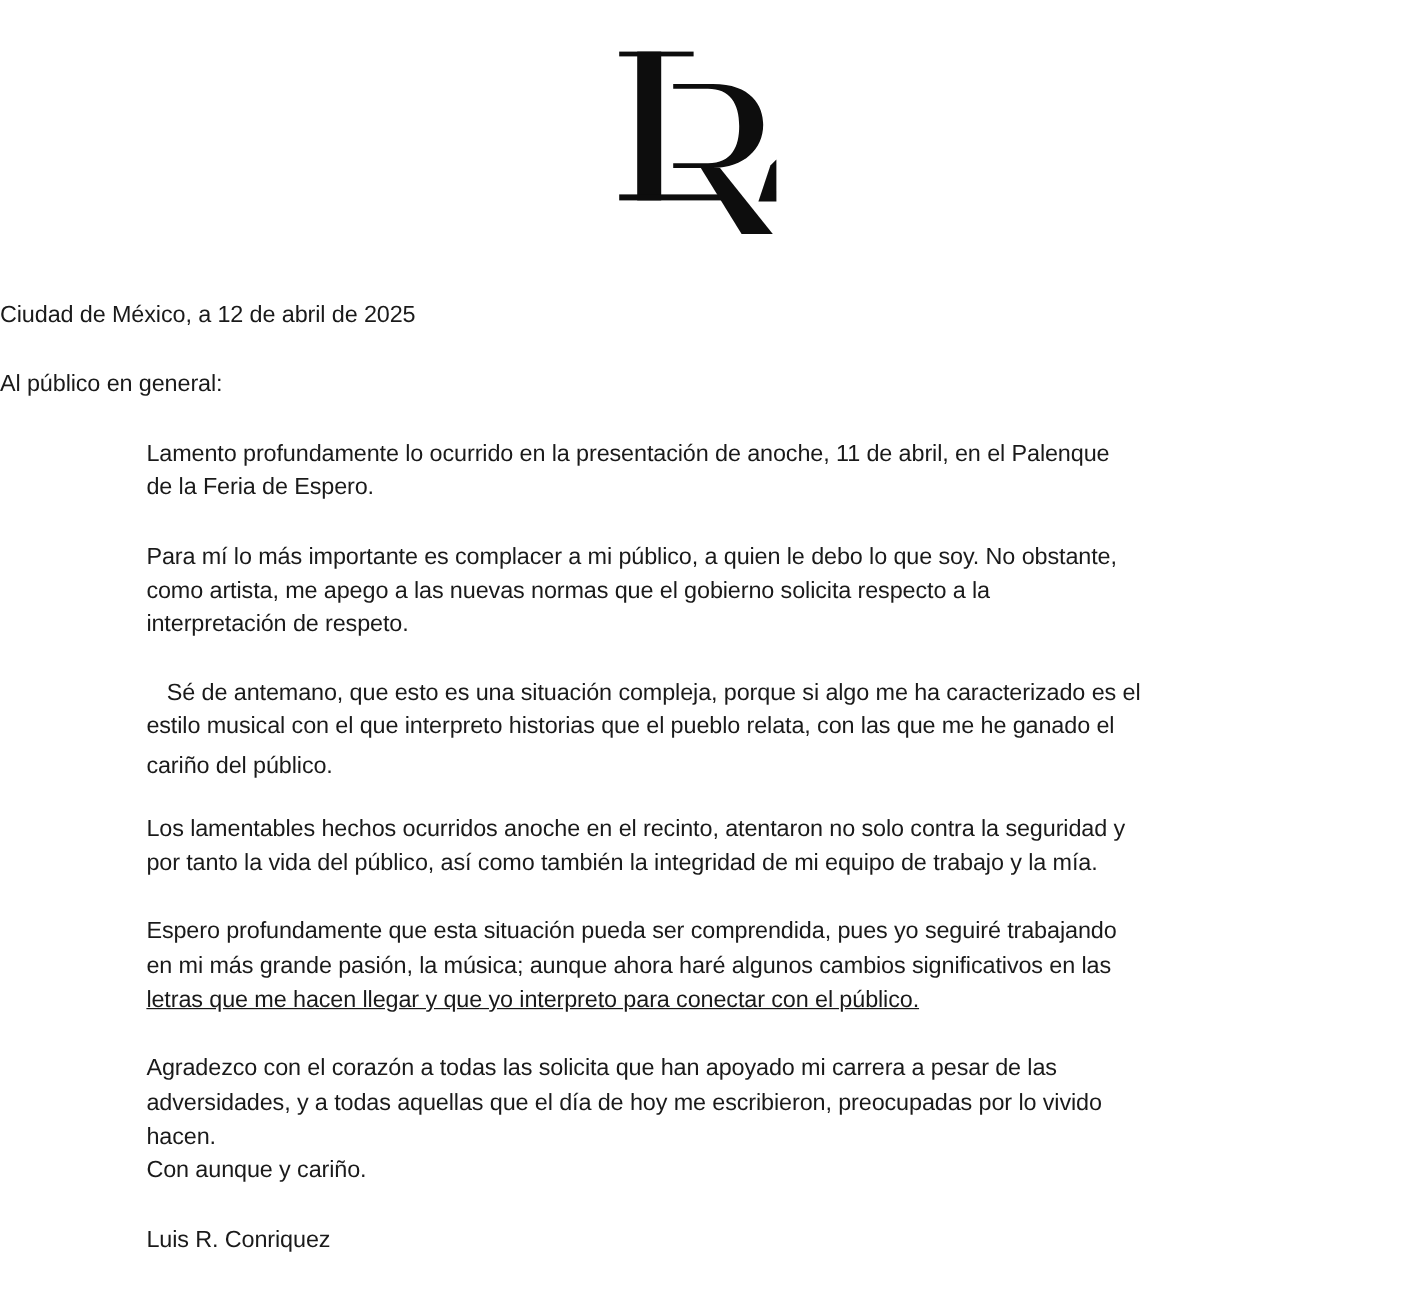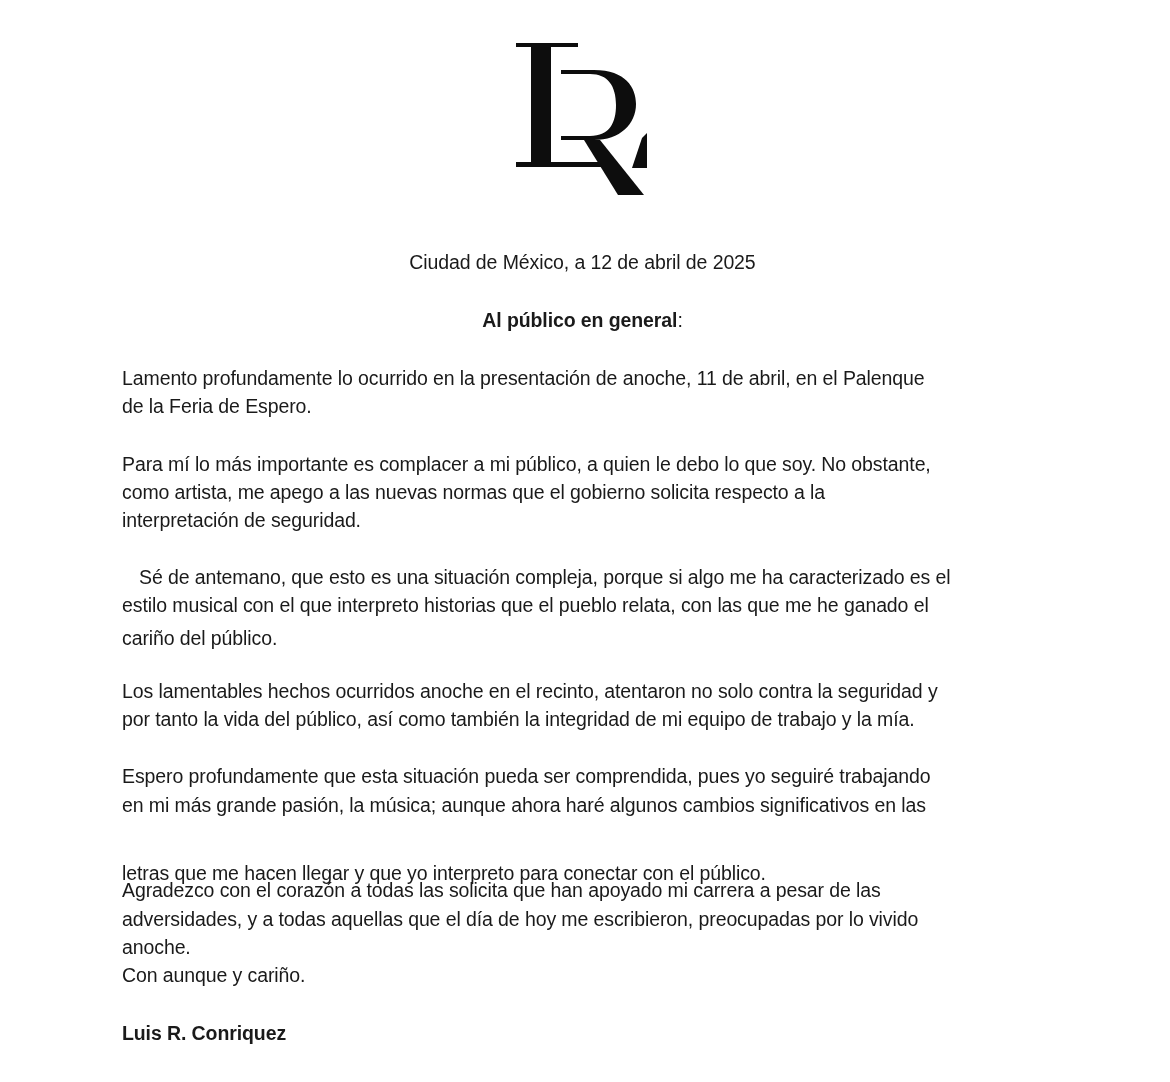--- a/index.html
+++ b/index.html
@@ -1,22 +1,22 @@
 <!DOCTYPE html>
 <html><head>
 <meta charset="utf-8">
 <style>
   html, body { margin: 0; padding: 0; background: #ffffff; }
   body { width: 1170px; height: 1082px; position: relative; overflow: hidden;
          font-family: "Liberation Sans", sans-serif; color: #1a1a1a; }
   .logo { position: absolute; left: 514px; top: 40px; width: 136px; height: 160px; }
   .line { position: absolute; left: 122px; font-size: 19.5px; line-height: 28px; white-space: nowrap;
           letter-spacing: -0.1px; }
-  .center { left: 0; width: 1165px; text-align: center; }
-  .bold { font-weight: bold; }
+  .center { left: 0; width: 1165px; text-align: left; }
+  .bold { font-weight: normal; }
 </style>
 </head>
 <body>
 
 <svg class="logo" viewBox="0 0 136 160">
 
   <rect x="2" y="3" width="62" height="4" fill="#0d0d0d"></rect>
   <rect x="17" y="3" width="20" height="124" fill="#0d0d0d"></rect>
   <rect x="2" y="122" width="92" height="5" fill="#0d0d0d"></rect>
 
@@ -31,31 +31,31 @@
 
 <div class="line center" style="top:306px;">
   <span class="bold">Al público en general</span><span>:</span>
 </div>
 
 <div class="line" style="top:364px;">Lamento profundamente lo ocurrido en la presentación de anoche, 11 de abril, en el Palenque</div>
 <div class="line" style="top:392px;">de la Feria de Espero.</div>
 
 <div class="line" style="top:450px;">Para mí lo más importante es complacer a mi público, a quien le debo lo que soy. No obstante,</div>
 <div class="line" style="top:478px;text-align:center;">como artista, me apego a las nuevas normas que el gobierno solicita respecto a la</div>
-<div class="line" style="top:506px;">interpretación de seguridad.</div>
+<div class="line" style="top:506px;">interpretación de respeto.</div>
 
 <div class="line" style="top:563px;margin-left:17px;">Sé de antemano, que esto es una situación compleja, porque si algo me ha caracterizado es el</div>
 <div class="line" style="top:591px;">estilo musical con el que interpreto historias que el pueblo relata, con las que me he ganado el</div>
 <div class="line" style="top:624px;">cariño del público.</div>
 
 <div class="line" style="top:677px;">Los lamentables hechos ocurridos anoche en el recinto, atentaron no solo contra la seguridad y</div>
 <div class="line" style="top:705px;">por tanto la vida del público, así como también la integridad de mi equipo de trabajo y la mía.</div>
 
 <div class="line" style="top:762px;">Espero profundamente que esta situación pueda ser comprendida, pues yo seguiré trabajando</div>
 <div class="line" style="top:791px;">en mi más grande pasión, la música; aunque ahora haré algunos cambios significativos en las</div>
-<div class="line" style="top:859px;">letras que me hacen llegar y que yo interpreto para conectar con el público.</div>
+<div class="line" style="top:819px;text-decoration:underline;">letras que me hacen llegar y que yo interpreto para conectar con el público.</div>
 
 <div class="line" style="top:876px;">Agradezco con el corazón a todas las solicita que han apoyado mi carrera a pesar de las</div>
 <div class="line" style="top:905px;">adversidades, y a todas aquellas que el día de hoy me escribieron, preocupadas por  lo vivido</div>
-<div class="line" style="top:933px;">anoche.</div>
+<div class="line" style="top:933px;">hacen.</div>
 <div class="line" style="top:961px;">Con aunque y cariño.</div>
 
 <div class="line bold" style="top:1019px;">Luis R. Conriquez</div>
 
 </body></html>

